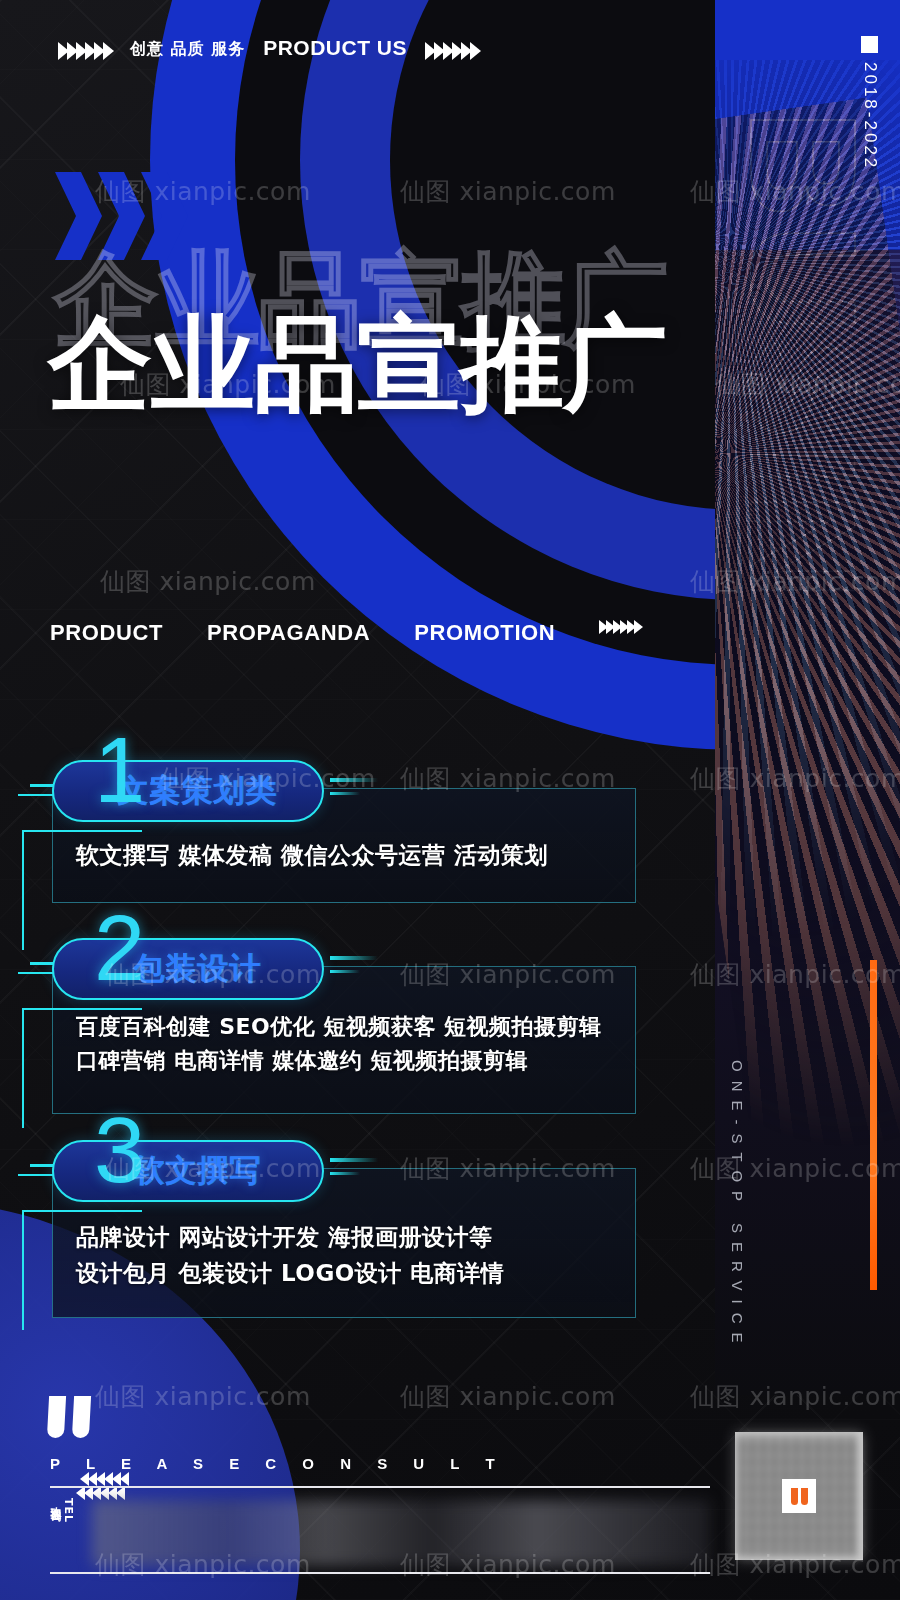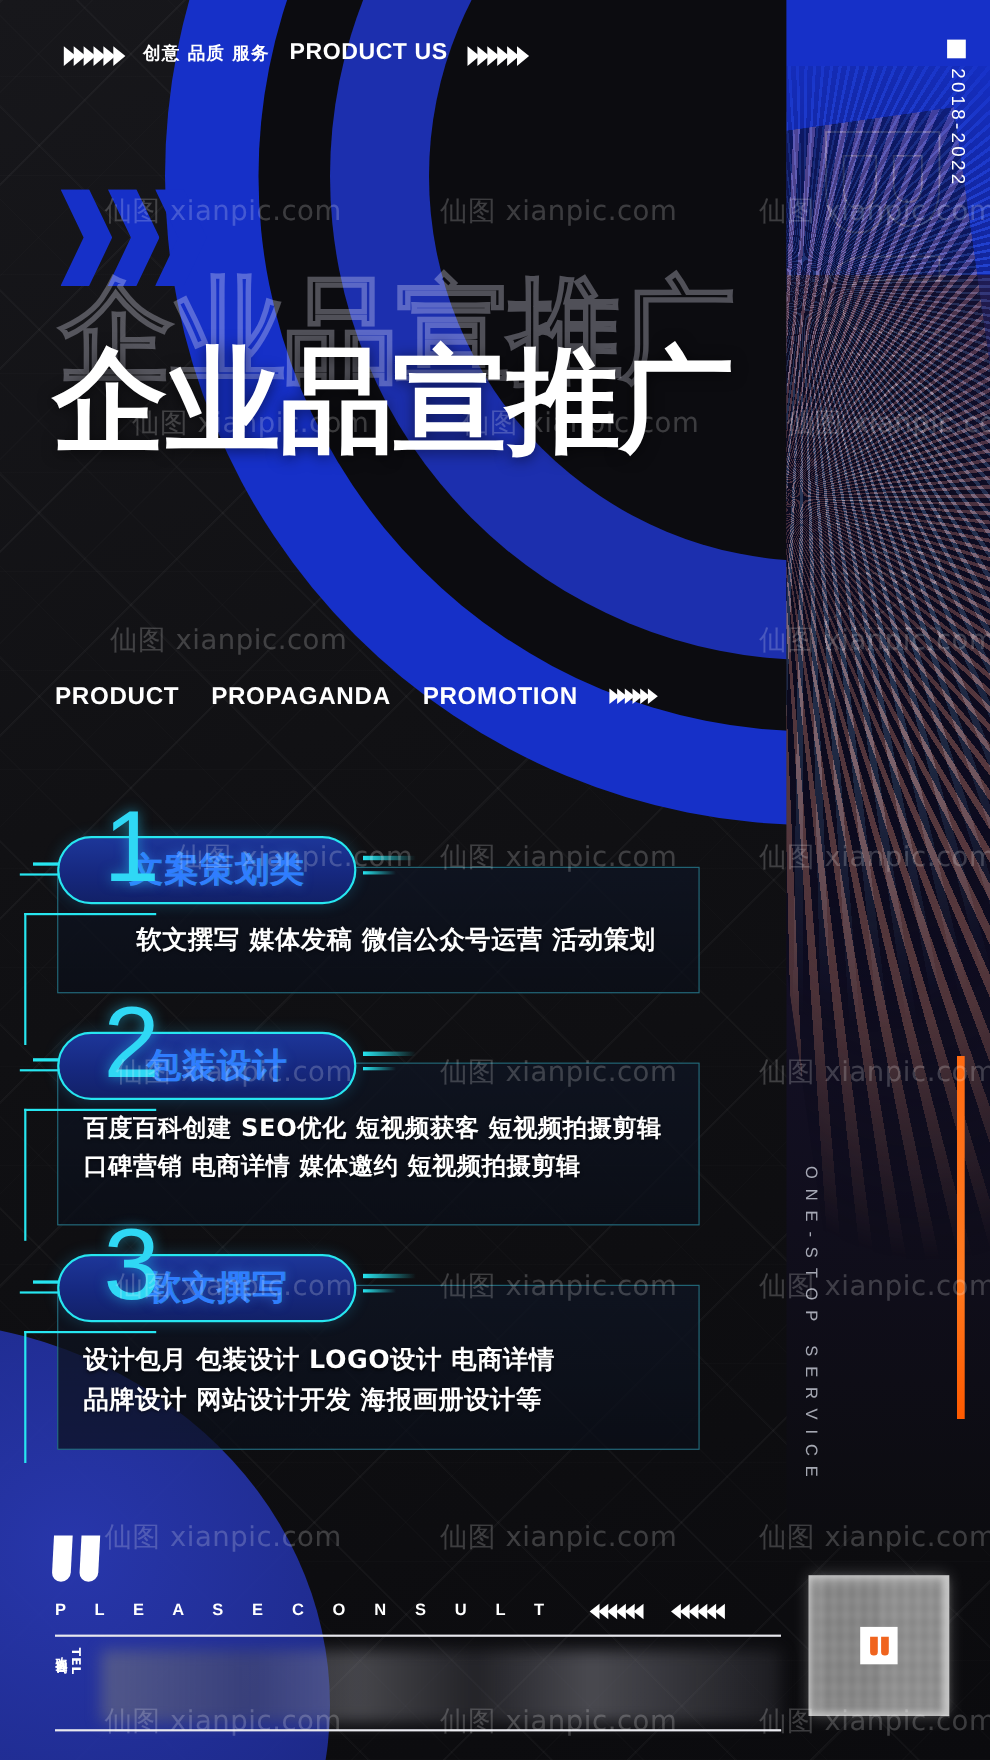--- a/index.html
+++ b/index.html
@@ -163,21 +163,21 @@
     position:relative;
     font-size:104px; font-weight:900; letter-spacing:-1px; line-height:1.04;
     color:#fff; white-space:nowrap;
     font-family:"DejaVu Sans","Liberation Sans",sans-serif;
     text-shadow:0 2px 14px rgba(0,0,0,.55);
   }
   .title-main .l2{ display:block; }
 
   .subtitle-row{
     position:absolute; left:50px; top:620px; z-index:16;
-    display:flex; align-items:center; gap:29px;
+    display:flex; align-items:flex-start; gap:44px;
   }
   .subtitle-row .w{
     color:#fff; font-size:22px; font-weight:700; letter-spacing:.6px;
   }
   .subtitle-row .arrows span{
     border-top-width:7px; border-bottom-width:7px; border-left-width:9px;
   }
 
   
   .section{ position:absolute; left:52px; width:584px; z-index:17; }
@@ -234,21 +234,21 @@
     position:absolute; left:48px; top:1396px; z-index:18;
     display:flex; gap:8px;
   }
   .quote-mark i{
     display:block; width:17px; height:42px; background:#fff;
     border-radius:0 0 9px 9px;
     transform:skewX(-3deg);
   }
   .please-row{
     position:absolute; left:50px; top:1455px; z-index:18;
-    display:flex; align-items:flex-end; width:660px;
+    display:flex; align-items:flex-start; width:660px;flex-direction:column;
   }
   .please-txt{
     color:#fff; font-size:15px; font-weight:700; letter-spacing:11px;
     white-space:nowrap;
   }
   .larrows{ display:flex; align-items:center; margin-left:30px; }
   .larrows span{
     width:0;height:0;
     border-top:7px solid transparent; border-bottom:7px solid transparent;
     border-right:9px solid #fff; margin-right:-1px;
@@ -388,21 +388,21 @@
   <div class="tick tick-a"></div>
   <div class="tick tick-b"></div>
   <div class="tick tick-c"></div>
   <div class="tick tick-f"></div>
   <div class="tick tick-d"></div>
   <div class="tick tick-e"></div>
   <div class="pill">
     <div class="pill-label">文案策划类</div>
   </div>
   <div class="pill-num">1</div>
-  <div class="sec-items" style="top:78px;margin-left:48px;">
+  <div class="sec-items" style="top:78px;">
     <div>软文撰写    媒体发稿    微信公众号运营    活动策划</div>
   </div>
 </div>
 
 <div class="section" style="top:938px;">
   <div class="sec-box" style="top:28px; height:148px;"></div>
   <div class="tick tick-a"></div>
   <div class="tick tick-b"></div>
   <div class="tick tick-c"></div>
   <div class="tick tick-f"></div>
@@ -424,22 +424,22 @@
   <div class="tick tick-b"></div>
   <div class="tick tick-c"></div>
   <div class="tick tick-f"></div>
   <div class="tick tick-d"></div>
   <div class="tick tick-e"></div>
   <div class="pill">
     <div class="pill-label">软文撰写</div>
   </div>
   <div class="pill-num">3</div>
   <div class="sec-items" style="top:80px;">
+    <div>品牌设计   网站设计开发   海报画册设计等</div>
     <div>设计包月    包装设计    LOGO设计    电商详情</div>
-    <div>品牌设计   网站设计开发   海报画册设计等</div>
   </div>
 </div>
 
 <div class="quote-mark">
   <i></i>
     <i></i>
 </div>
 
 <div class="please-row">
   <div class="please-txt">P L E A S E   C O N S U L T</div>

